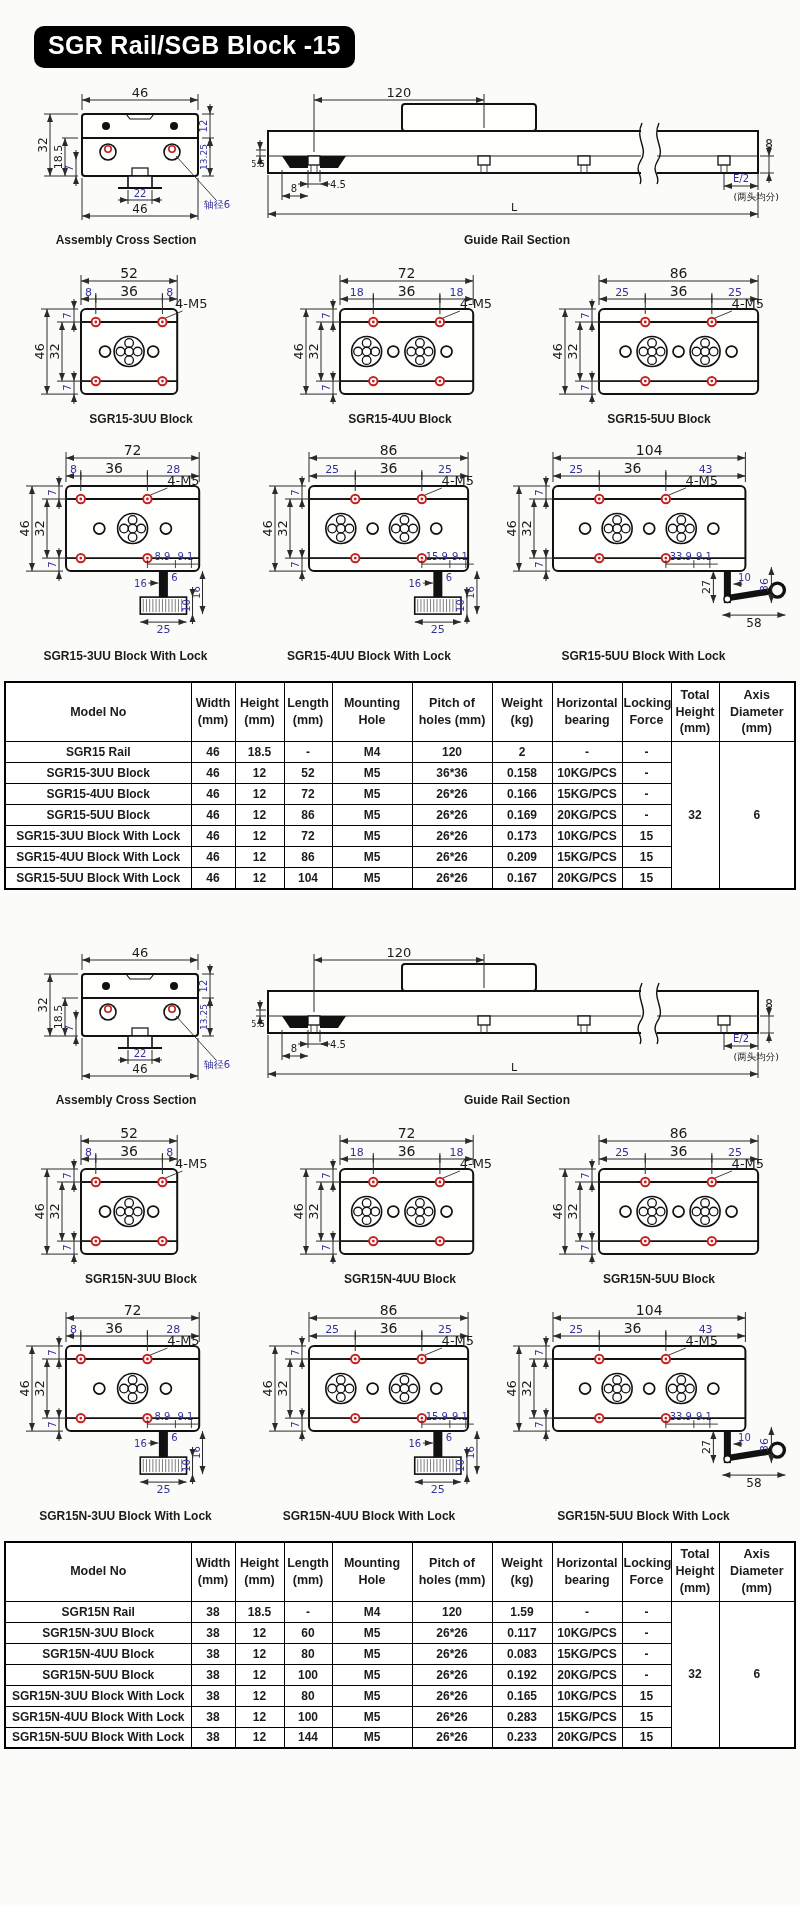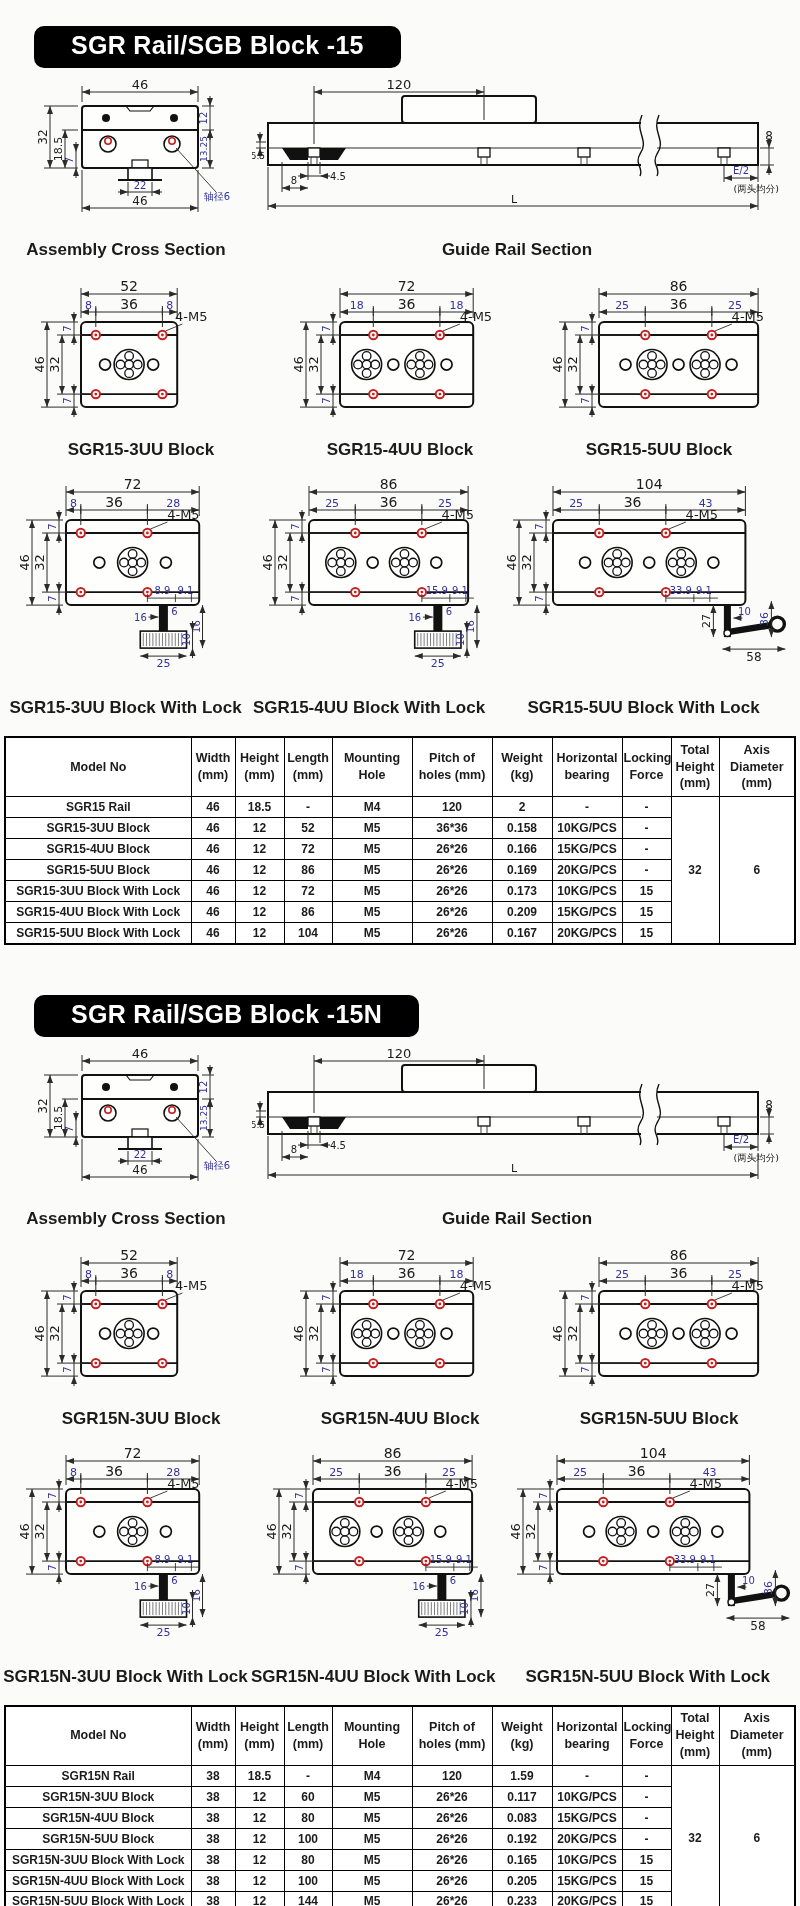--- a/index.html
+++ b/index.html
@@ -1,26 +1,26 @@
 <!DOCTYPE html>
 <html><head>
 <meta charset="utf-8">
 <style>
   html,body{margin:0;padding:0;background:#fbfbf9;}
   body{width:800px;font-family:"Liberation Sans",sans-serif;color:#1b1b1b;padding-bottom:20px;}
   section{padding-top:22px;}
   section[data-section="1"]{padding-top:46px;}
   .title-badge{display:inline-block;background:#000;color:#fff;font-size:25px;font-weight:bold;
-    padding:5px 37px 8px;border-radius:10px;margin:4px 0 0 34px;letter-spacing:.3px;}
+    padding:5px 14px 8px;border-radius:10px;margin:4px 0 8px 34px;letter-spacing:.3px;}
   .row{display:flex;align-items:flex-end;justify-content:space-evenly;}
   .row-top{margin-top:2px;}
   .row-blocks{margin-top:18px;}
   .row-locks{margin-top:16px;}
   figure{margin:0;display:flex;flex-direction:column;align-items:center;}
-  figcaption{font-weight:bold;font-size:17px;margin-top:20px;white-space:nowrap;}
+  figcaption{font-weight:bold;font-size:12px;margin-top:5px;white-space:nowrap;}
   svg{display:block;}
   svg text{font-family:"DejaVu Sans",sans-serif;}
   .tbl-wrap{margin-top:18px;}
   table{border-collapse:collapse;margin:0 auto;table-layout:fixed;width:792px;border:2px solid #000;background:#fff;}
   th,td{border:1.5px solid #000;text-align:center;font-weight:bold;font-size:12px;padding:1px;overflow:hidden;}
   th{white-space:pre-line;font-size:12.5px;height:56px;line-height:1.35;}
   tbody tr{height:21px;}
 </style>
 </head>
 <body>
@@ -821,21 +821,20 @@
             <td>0.167</td>
             <td>20KG/PCS</td>
             <td>15</td>
           </tr>
         </tbody>
       </table>
   </div>
 </section>
 
 <section data-section="1">
-  <div class="title-badge">SGR Rail/SGB Block -15N</div>
   <div class="row row-top">
     <figure>
       <svg class="asm-svg" width="216" height="142" viewBox="0 0 216 142">
           <rect x="64" y="28" width="116" height="62" rx="3" fill="#fefefc" stroke="#111" stroke-width="2"></rect>
           <path d="M108 28l4 5h20l4 -5" fill="none" stroke="#111" stroke-width="1.2"></path>
           <line x1="64" y1="52" x2="180" y2="52" stroke="#111" stroke-width="1.8"></line>
           <circle cx="88" cy="40" r="4" fill="#111"></circle>
           <circle cx="156" cy="40" r="4" fill="#111"></circle>
           <circle cx="90" cy="66" r="8" fill="#fff" stroke="#111" stroke-width="1.6"></circle>
           <circle cx="90" cy="63" r="3.2" fill="none" stroke="#c42222" stroke-width="1.6"></circle>
@@ -1602,21 +1601,21 @@
             <td>10KG/PCS</td>
             <td>15</td>
           </tr>
           <tr>
             <td>SGR15N-4UU Block With Lock</td>
             <td>38</td>
             <td>12</td>
             <td>100</td>
             <td>M5</td>
             <td>26*26</td>
-            <td>0.205</td>
+            <td>0.283</td>
             <td>15KG/PCS</td>
             <td>15</td>
           </tr>
           <tr>
             <td>SGR15N-5UU Block With Lock</td>
             <td>38</td>
             <td>12</td>
             <td>144</td>
             <td>M5</td>
             <td>26*26</td>

